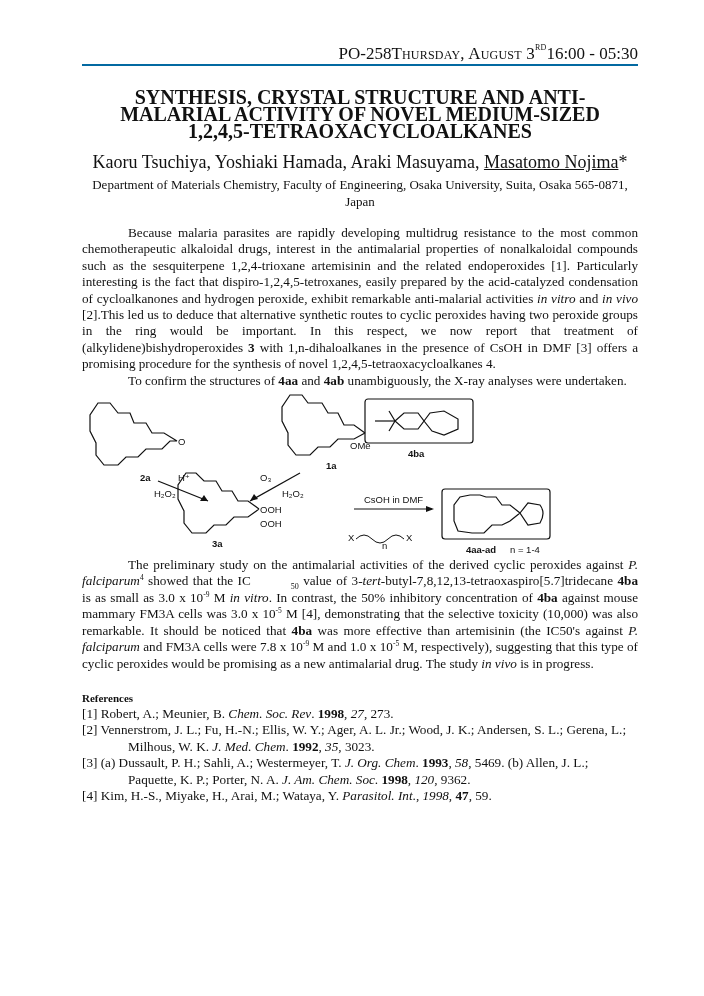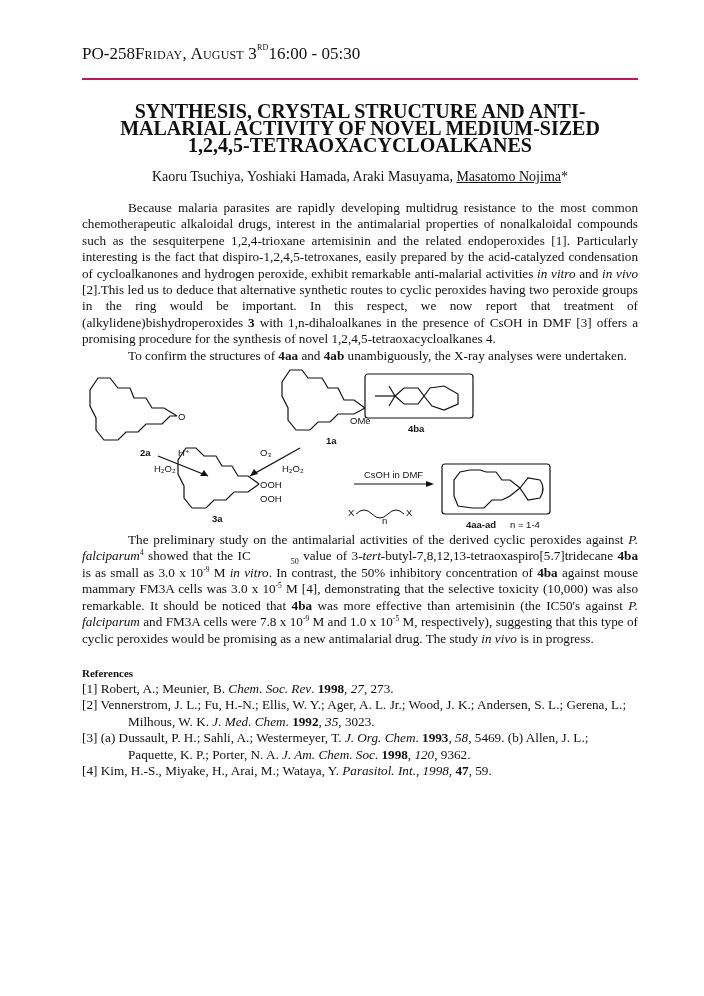--- a/index.html
+++ b/index.html
@@ -1,25 +1,25 @@
 <!DOCTYPE html>
 <html><head>
 <meta charset="utf-8">
 <style>
   html, body { margin: 0; padding: 0; background: #ffffff; }
   body { width: 704px; height: 996px; position: relative; overflow: hidden;
          font-family: "Liberation Serif", "DejaVu Serif", serif; color: #111; }
   .page { position: absolute; left: 82px; top: 44px; width: 556px; }
-  .header { display: flex; justify-content: flex-start; align-items: baseline;
-            font-size: 17px; padding-bottom: 14px; border-bottom: 2px solid #be185d; }
+  .header { display: flex; justify-content: flex-end; align-items: baseline;
+            font-size: 17px; padding-bottom: 0; border-bottom: 2px solid #0369a1; }
   .header .center { font-variant: small-caps; letter-spacing: 0.2px; }
   .header sup { font-size: 8px; position: relative; top: -2px; }
   .title { margin-top: 23px; text-align: center; font-weight: bold; font-size: 20px;
            line-height: 17px; padding: 0 20px; }
-  .authors { margin-top: 14px; text-align: center; font-size: 14px; line-height: 17px; }
+  .authors { margin-top: 14px; text-align: center; font-size: 18px; line-height: 17px; }
   .authors .presenter { text-decoration: underline; }
   .affil { margin-top: 6px; text-align: center; font-size: 13px; line-height: 16.5px; }
   .para { font-size: 13.2px; line-height: 16.4px; text-align: justify; margin: 0; }
   .para.indent { text-indent: 46px; }
   .p1 { margin-top: 15px; }
   sup.s { font-size: 7.5px; vertical-align: 5px; line-height: 0; }
   sub.s { font-size: 8px; line-height: 0; padding-left: 40px; }
   .scheme { position: relative; height: 160px; margin-top: 4px; }
   .scheme svg { position: absolute; left: 0; top: 0; }
   .scheme .lbl { font-family: "Liberation Sans", "DejaVu Sans", sans-serif; font-size: 9.5px; fill: #111; }
@@ -28,28 +28,29 @@
   .refs-title { margin-top: 18px; font-weight: bold; font-size: 11px; line-height: 16px; }
   .ref { font-size: 13.2px; line-height: 16.4px; padding-left: 46px; text-indent: -46px; }
 </style>
 </head>
 <body>
 
 <div class="page">
 
   <div class="header">
     <span>PO-258</span>
-    <span class="center"><span>Friday, August 3</span><sup>RD</sup></span>
+    <span class="center"><span>Thursday, August 3</span><sup>RD</sup></span>
     <span>16:00 - 05:30</span>
   </div>
 
   <div class="title">SYNTHESIS, CRYSTAL STRUCTURE AND ANTI-MALARIAL ACTIVITY OF NOVEL MEDIUM-SIZED 1,2,4,5-TETRAOXACYCLOALKANES</div>
 
   <div class="authors"><span>Kaoru Tsuchiya, Yoshiaki Hamada, Araki Masuyama, </span><span class="presenter">Masatomo Nojima</span><span>*</span></div>
 
+  <div class="affil">Department of Materials Chemistry, Faculty of Engineering, Osaka University, Suita, Osaka 565-0871, Japan</div>
 
   <p class="para indent p1"><span>Because malaria parasites are rapidly developing multidrug resistance to the most common chemotherapeutic alkaloidal drugs, interest in the antimalarial properties of nonalkaloidal compounds such as the sesquiterpene 1,2,4-trioxane artemisinin and the related endoperoxides [1]. Particularly interesting is the fact that dispiro-1,2,4,5-tetroxanes, easily prepared by the acid-catalyzed condensation of cycloalkanones and hydrogen peroxide, exhibit remarkable anti-malarial activities </span><i>in vitro</i><span> and </span><i>in vivo</i><span> [2].This led us to deduce that alternative synthetic routes to cyclic peroxides having two peroxide groups in the ring would be important. In this respect, we now report that treatment of (alkylidene)bishydroperoxides </span><b>3</b><span> with 1,n-dihaloalkanes in the presence of CsOH in DMF [3] offers a promising procedure for the synthesis of novel 1,2,4,5-tetraoxacycloalkanes 4.</span></p>
 
   <p class="para indent"><span>To confirm the structures of </span><b>4aa</b><span> and </span><b>4ab</b><span> unambiguously, the X-ray analyses were undertaken.</span></p>
 
   <div class="scheme">
     <svg width="556" height="160" viewBox="0 0 556 160">
       <g fill="none" stroke="#111" stroke-width="1.2">
 
         <polyline points="95,48 82,40 70,40 64,30 52,30 48,20 36,20 28,10 16,10 8,22 8,38 14,50 14,62 22,72 36,72 44,64 56,64 64,56 80,56 88,48 95,48"></polyline>

